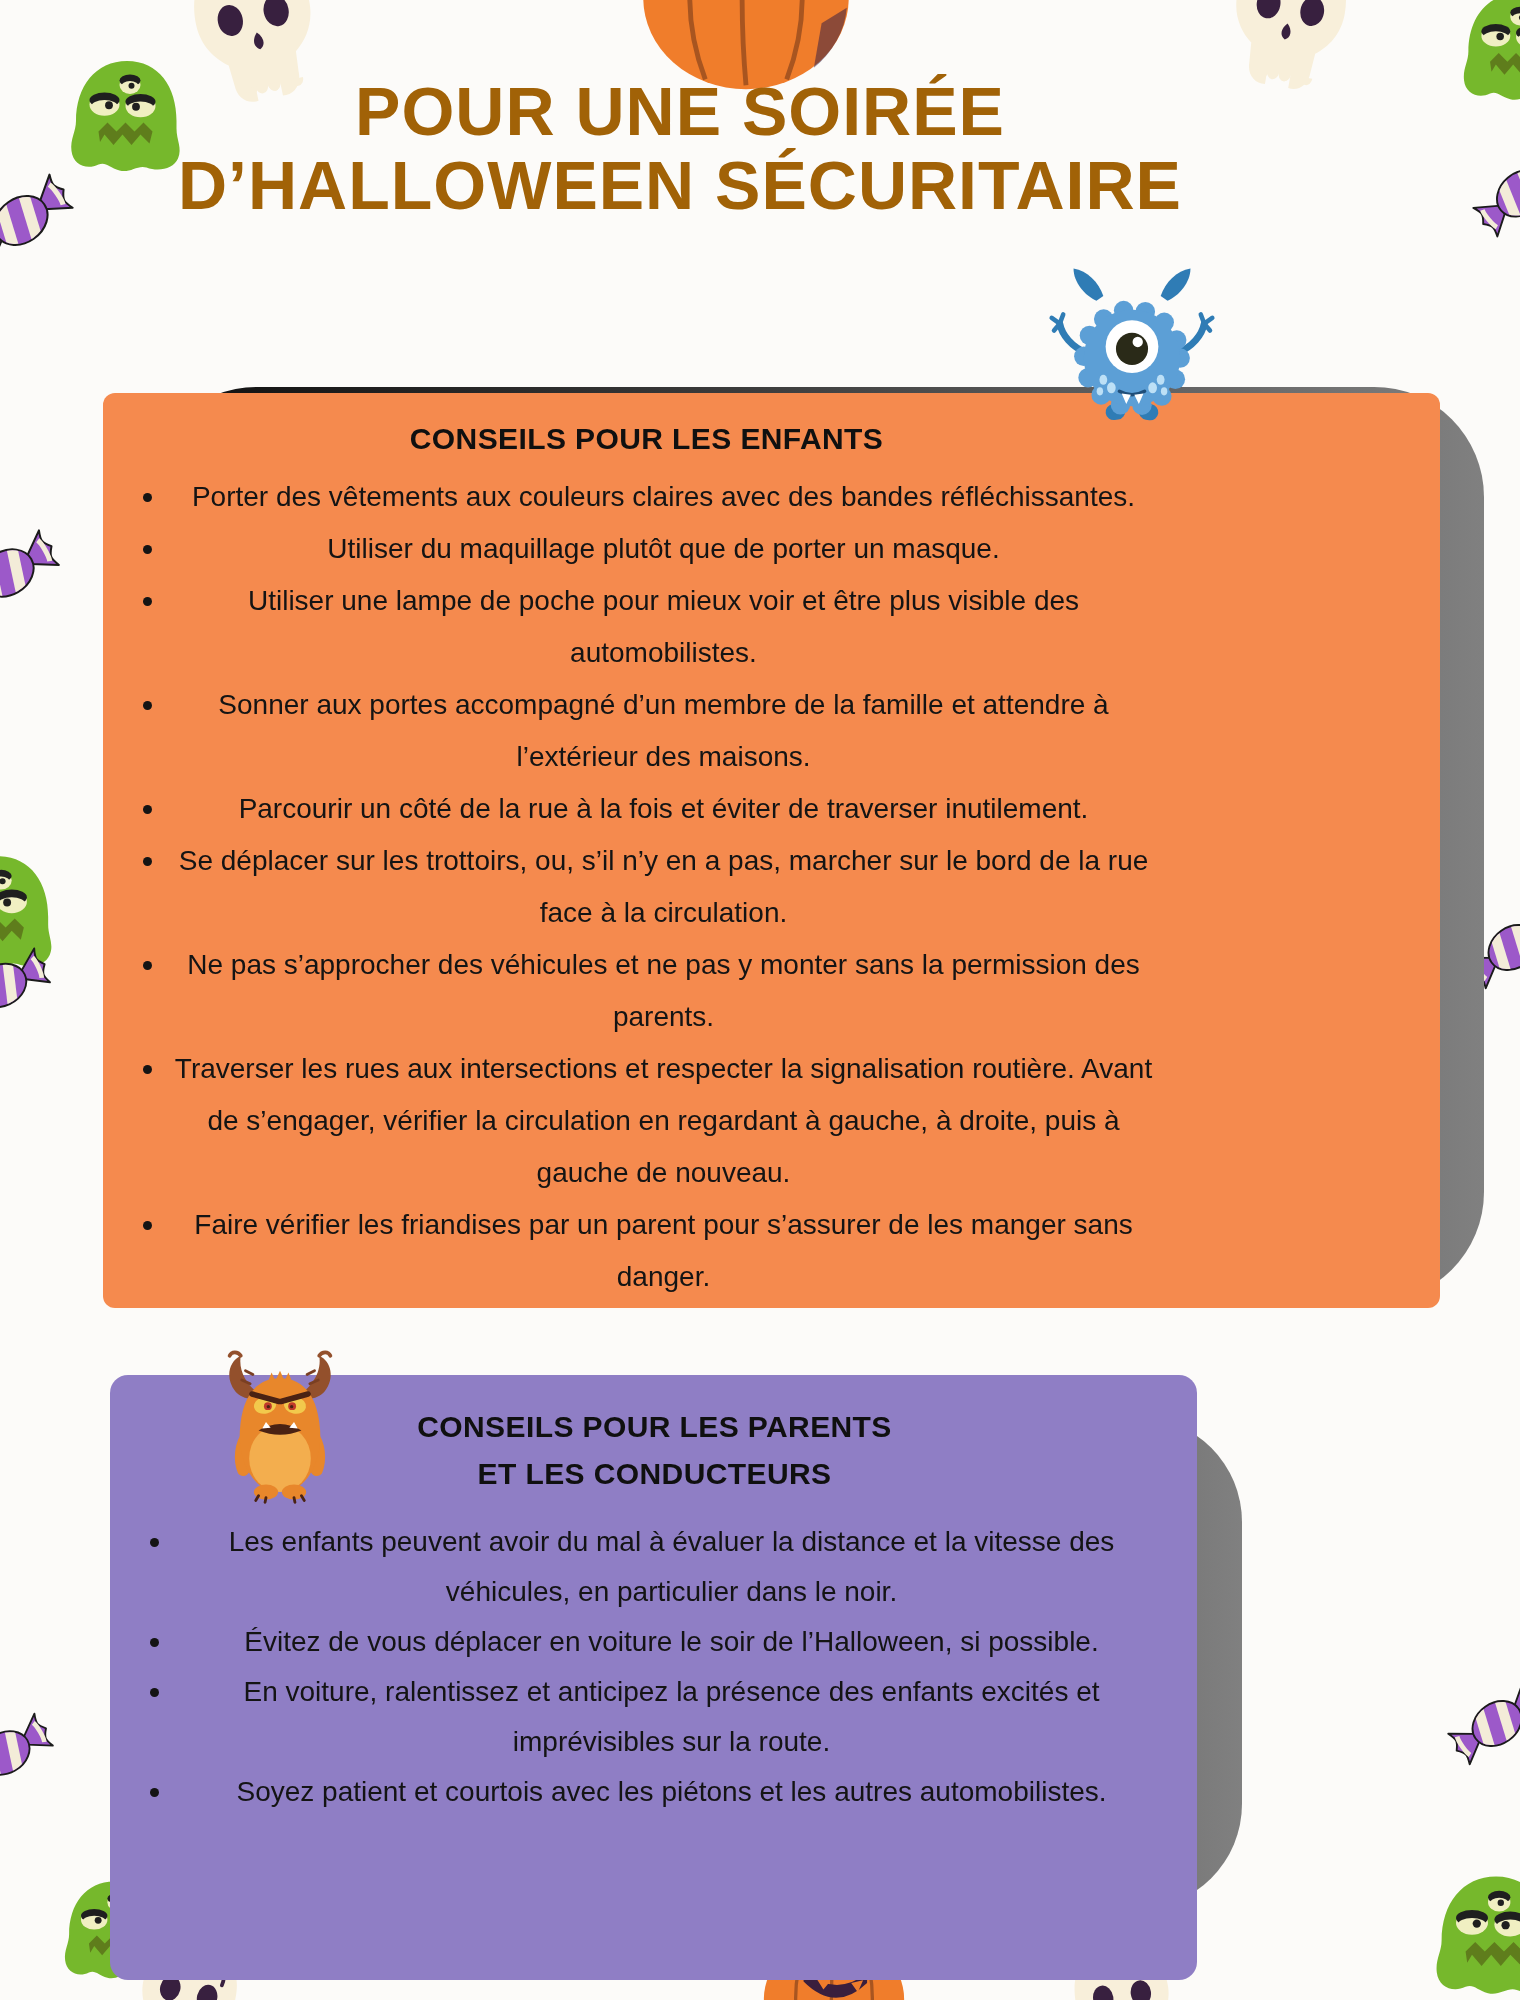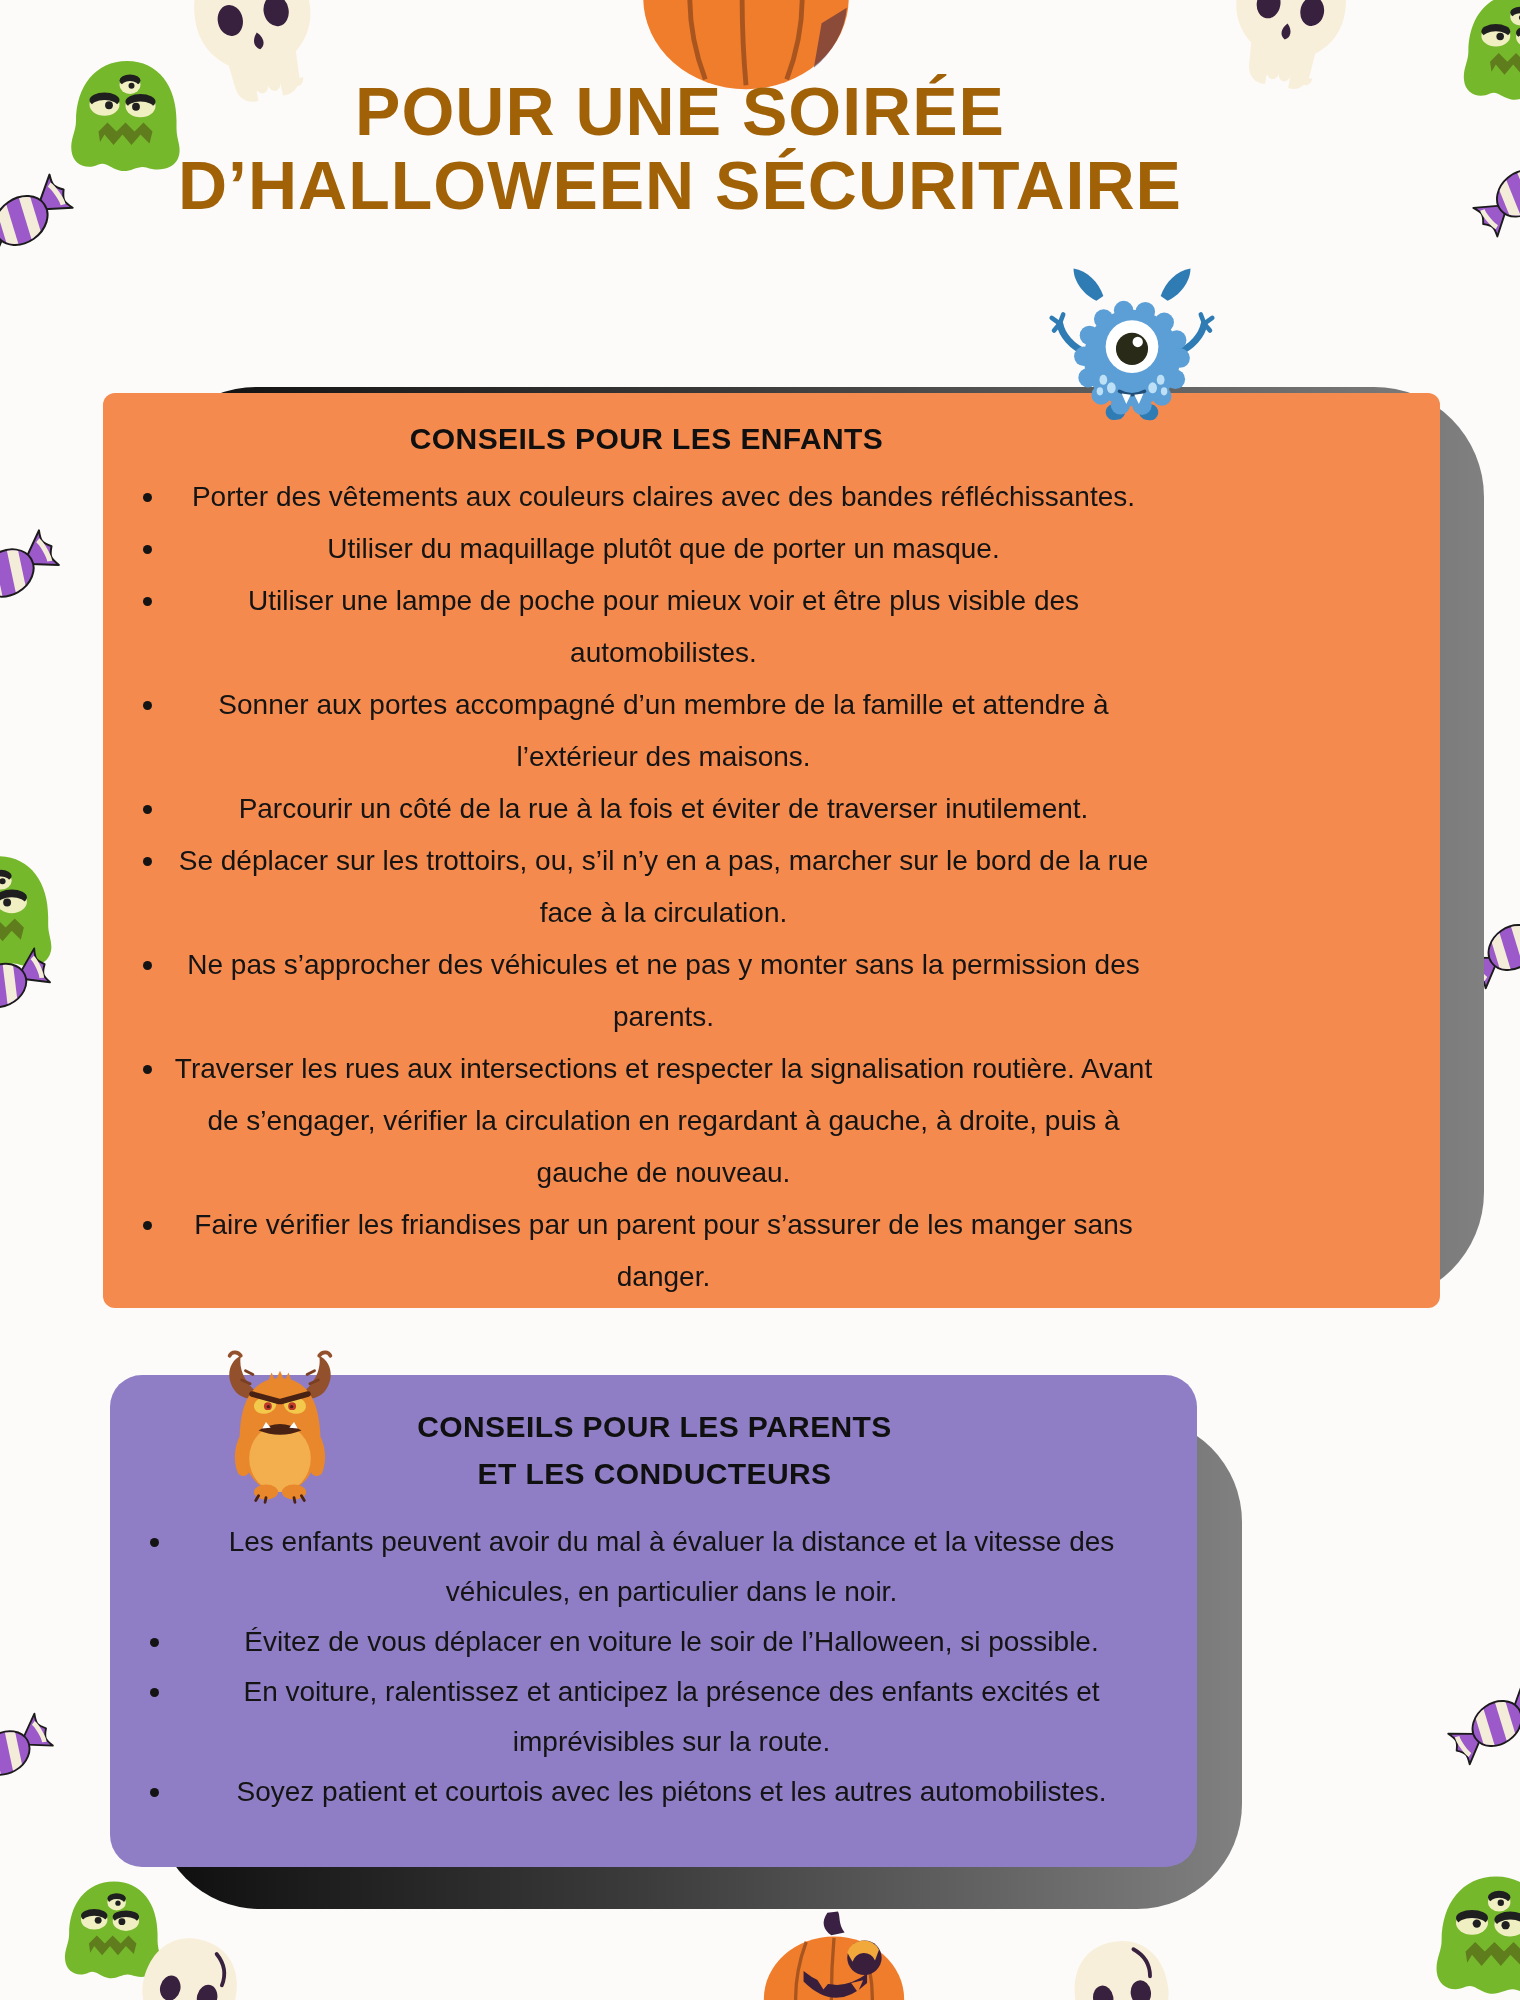--- a/index.html
+++ b/index.html
@@ -30,22 +30,22 @@
   }
   .shadow-children{left:147px;top:387px;width:1337px;height:915px;border-radius:110px;}
   .box-children{
     left:103px;top:357px;width:1337px;height:915px;
     border-radius:12px;background:#F58A4E;
     padding:26px 280px 0 30px;
     margin-top:36px;
   }
   .shadow-parents{left:155px;top:1417px;width:1087px;height:492px;border-radius:105px;}
   .box-parents{
-    left:110px;top:1375px;width:1087px;height:492px;
-    border-radius:32px;background:#8F7EC5;
+    left:110px;top:1375px;width:1087px;height:605px;
+    border-radius:18px;background:#8F7EC5;
     padding:28px 28px 0 30px;
   }
   .box-header{
     text-align:center;
     font-weight:bold;
     font-size:30px;
     line-height:40px;
     letter-spacing:0.4px;
     color:#101010;
   }

